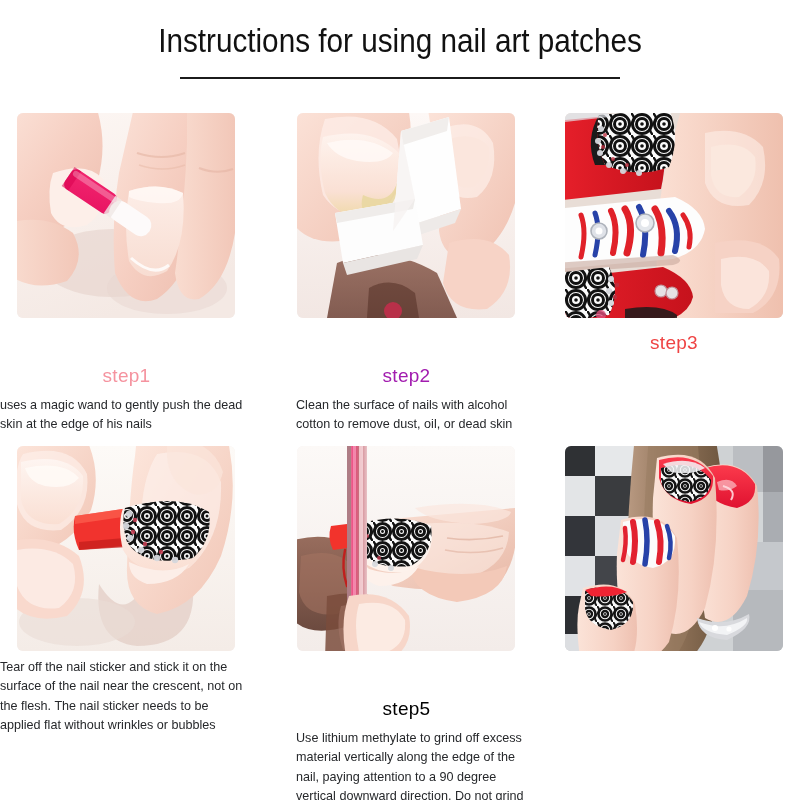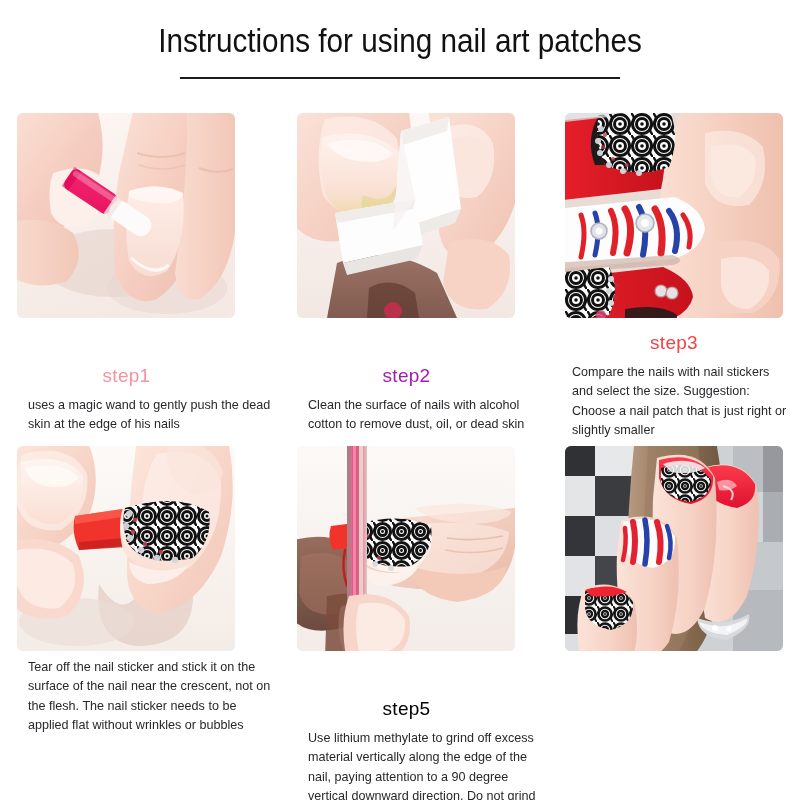--- a/index.html
+++ b/index.html
@@ -67,27 +67,27 @@
     font-size: 19px;
     font-weight: 400;
     letter-spacing: .3px;
     height: 24px;
   }
   .col1 .step-label, .col2 .step-label { width: 253px; margin-top: 47px; }
   .col3 .step-label { width: 218px; margin-left: 5px; }
 
   .step-desc {
     margin-top: 7px;
-    margin-left: 28px;
+    margin-left: 0;
     width: 246px;
     font-size: 12.6px;
     line-height: 19.4px;
     color: #26282b;
   }
-  .col2 .step-desc { width: 240px; }
+  .col2 .step-desc { margin-left: 16px; width: 240px; }
   .col3 .step-desc { margin-left: 12px; width: 220px; }
 
   
   .ph-svg { display:block; width:100%; height:100%; }
 
   
   .row2 .photo { margin-top: 0; }
 </style>
 </head>
 <body>
@@ -305,21 +305,20 @@
           <circle cx="96" cy="178" r="6" fill="#e6e2e4" stroke="#c08f96" stroke-width="1.2"></circle>
           <circle cx="107" cy="180" r="6" fill="#e6e2e4" stroke="#c08f96" stroke-width="1.2"></circle>
         </g>
 
         <path d="M-10 222 L110 208 Q132 218 130 205 L-10 205 Z" fill="#cfc2ba" opacity=".6"></path>
         <path d="M60 196 Q96 190 112 202 L112 205 L60 205 Z" fill="#1b1b1b" opacity=".85"></path>
         <circle cx="36" cy="202" r="5" fill="#e0507c" opacity=".8"></circle>
       </svg>
     </div>
     <div class="step-label" style="color:#ef4444">step3</div>
-    <div class="step-desc">Compare the nails with nail stickers and select the size. Suggestion: Choose a nail patch that is just right or slightly smaller</div>
   </div>
 
   <div class="step-cell col1 row2">
     <div class="photo">
       <svg class="ph-svg" viewBox="0 0 218 205" preserveAspectRatio="xMidYMid slice">
         <defs>
           <linearGradient id="s4bg" x1="0" y1="0" x2="0" y2="1">
             <stop offset="0" stop-color="#fdfaf7"></stop>
               <stop offset="1" stop-color="#f4ece7"></stop>
           </linearGradient>

